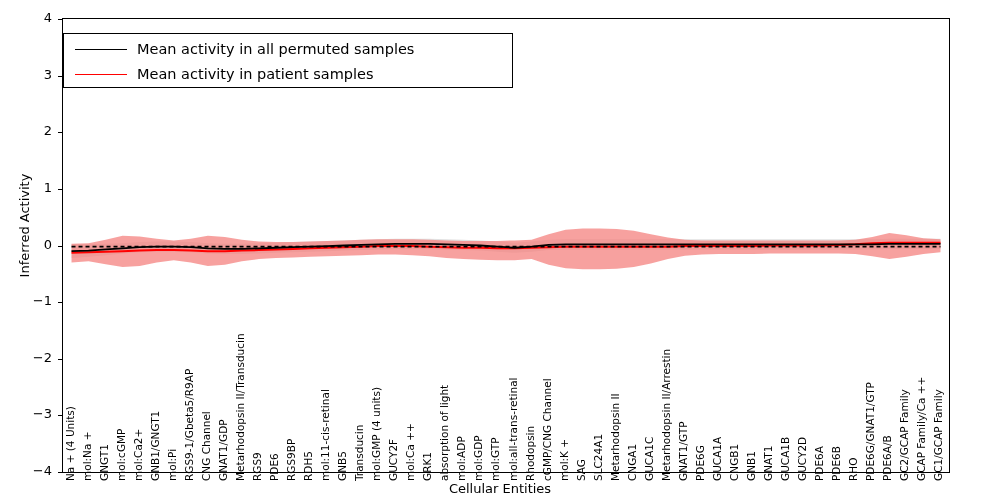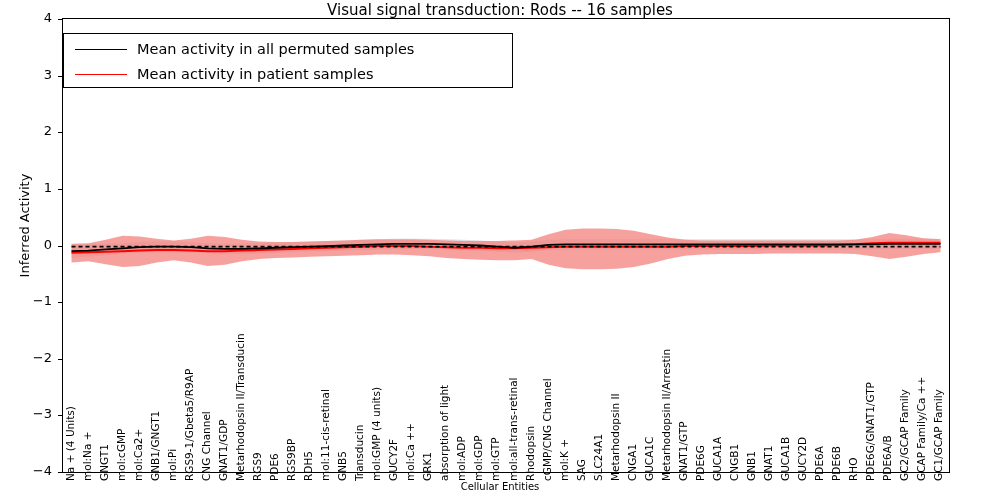--- a/index.html
+++ b/index.html
@@ -2,21 +2,21 @@
 <html><head>
 <meta charset="utf-8">
 <style>
   html,body{margin:0;padding:0;}
   body{width:1000px;height:500px;background:#ffffff;font-family:"DejaVu Sans",sans-serif;overflow:hidden;}
   #root{position:relative;width:1000px;height:500px;}
 
   .title{position:absolute;left:0;top:1px;width:1000px;text-align:center;font-size:15px;color:#000;}
   .ylabel{position:absolute;left:-96px;top:218px;width:240px;text-align:center;font-size:13px;color:#000;
           transform:rotate(-90deg);transform-origin:center center;}
-  .xlabel{position:absolute;left:0;top:481px;width:1000px;text-align:center;font-size:10px;color:#000;}
+  .xlabel{position:absolute;left:0;top:481px;width:1000px;text-align:center;font-size:13px;color:#000;}
 
   .plot{position:absolute;left:62px;top:18px;width:888px;height:455px;border:1.3px solid #000;box-sizing:border-box;background:#fff;overflow:hidden;}
   .plotsvg{position:absolute;left:0;top:0;}
   .ytickwrap{position:absolute;left:0;top:0;width:1000px;height:500px;pointer-events:none;}
   .ytl{position:absolute;width:48px;text-align:right;font-size:13px;color:#000;}
 
   .xticklabels{position:absolute;left:0;top:0;width:1000px;height:500px;}
   .xtl{position:absolute;font-size:10.5px;color:#000;white-space:nowrap;
        transform-origin:left bottom;transform:rotate(-90deg);}
 
@@ -24,21 +24,20 @@
   .legrow{position:absolute;left:0;height:26px;display:flex;align-items:center;}
   .legline{display:inline-block;width:52px;height:0;border-top:1.6px solid #000;margin:0 10px 0 11px;}
   .legline.red{border-top-color:#ff0000;}
   .legtxt{font-size:14.5px;color:#000;}
 </style>
 </head>
 <body>
 
 <div id="root">
 
-  <div class="title">Visual signal transduction: Rods -- 16 samples</div>
 
   <div class="ylabel">Inferred Activity</div>
   <div class="xlabel">Cellular Entities</div>
 
   <div class="ytickwrap" id="ytickwrap">
       <div class="ytl" style="left: 4px; top: 463px;">−4</div>
       <div style="position: absolute; left: 58px; top: 472px; width: 8px; height: 0px; border-top: 1.2px solid rgb(0, 0, 0);"></div>
       <div class="ytl" style="left: 4px; top: 406.375px;">−3</div>
       <div style="position: absolute; left: 58px; top: 415.375px; width: 8px; height: 0px; border-top: 1.2px solid rgb(0, 0, 0);"></div>
       <div class="ytl" style="left: 4px; top: 349.75px;">−2</div>

